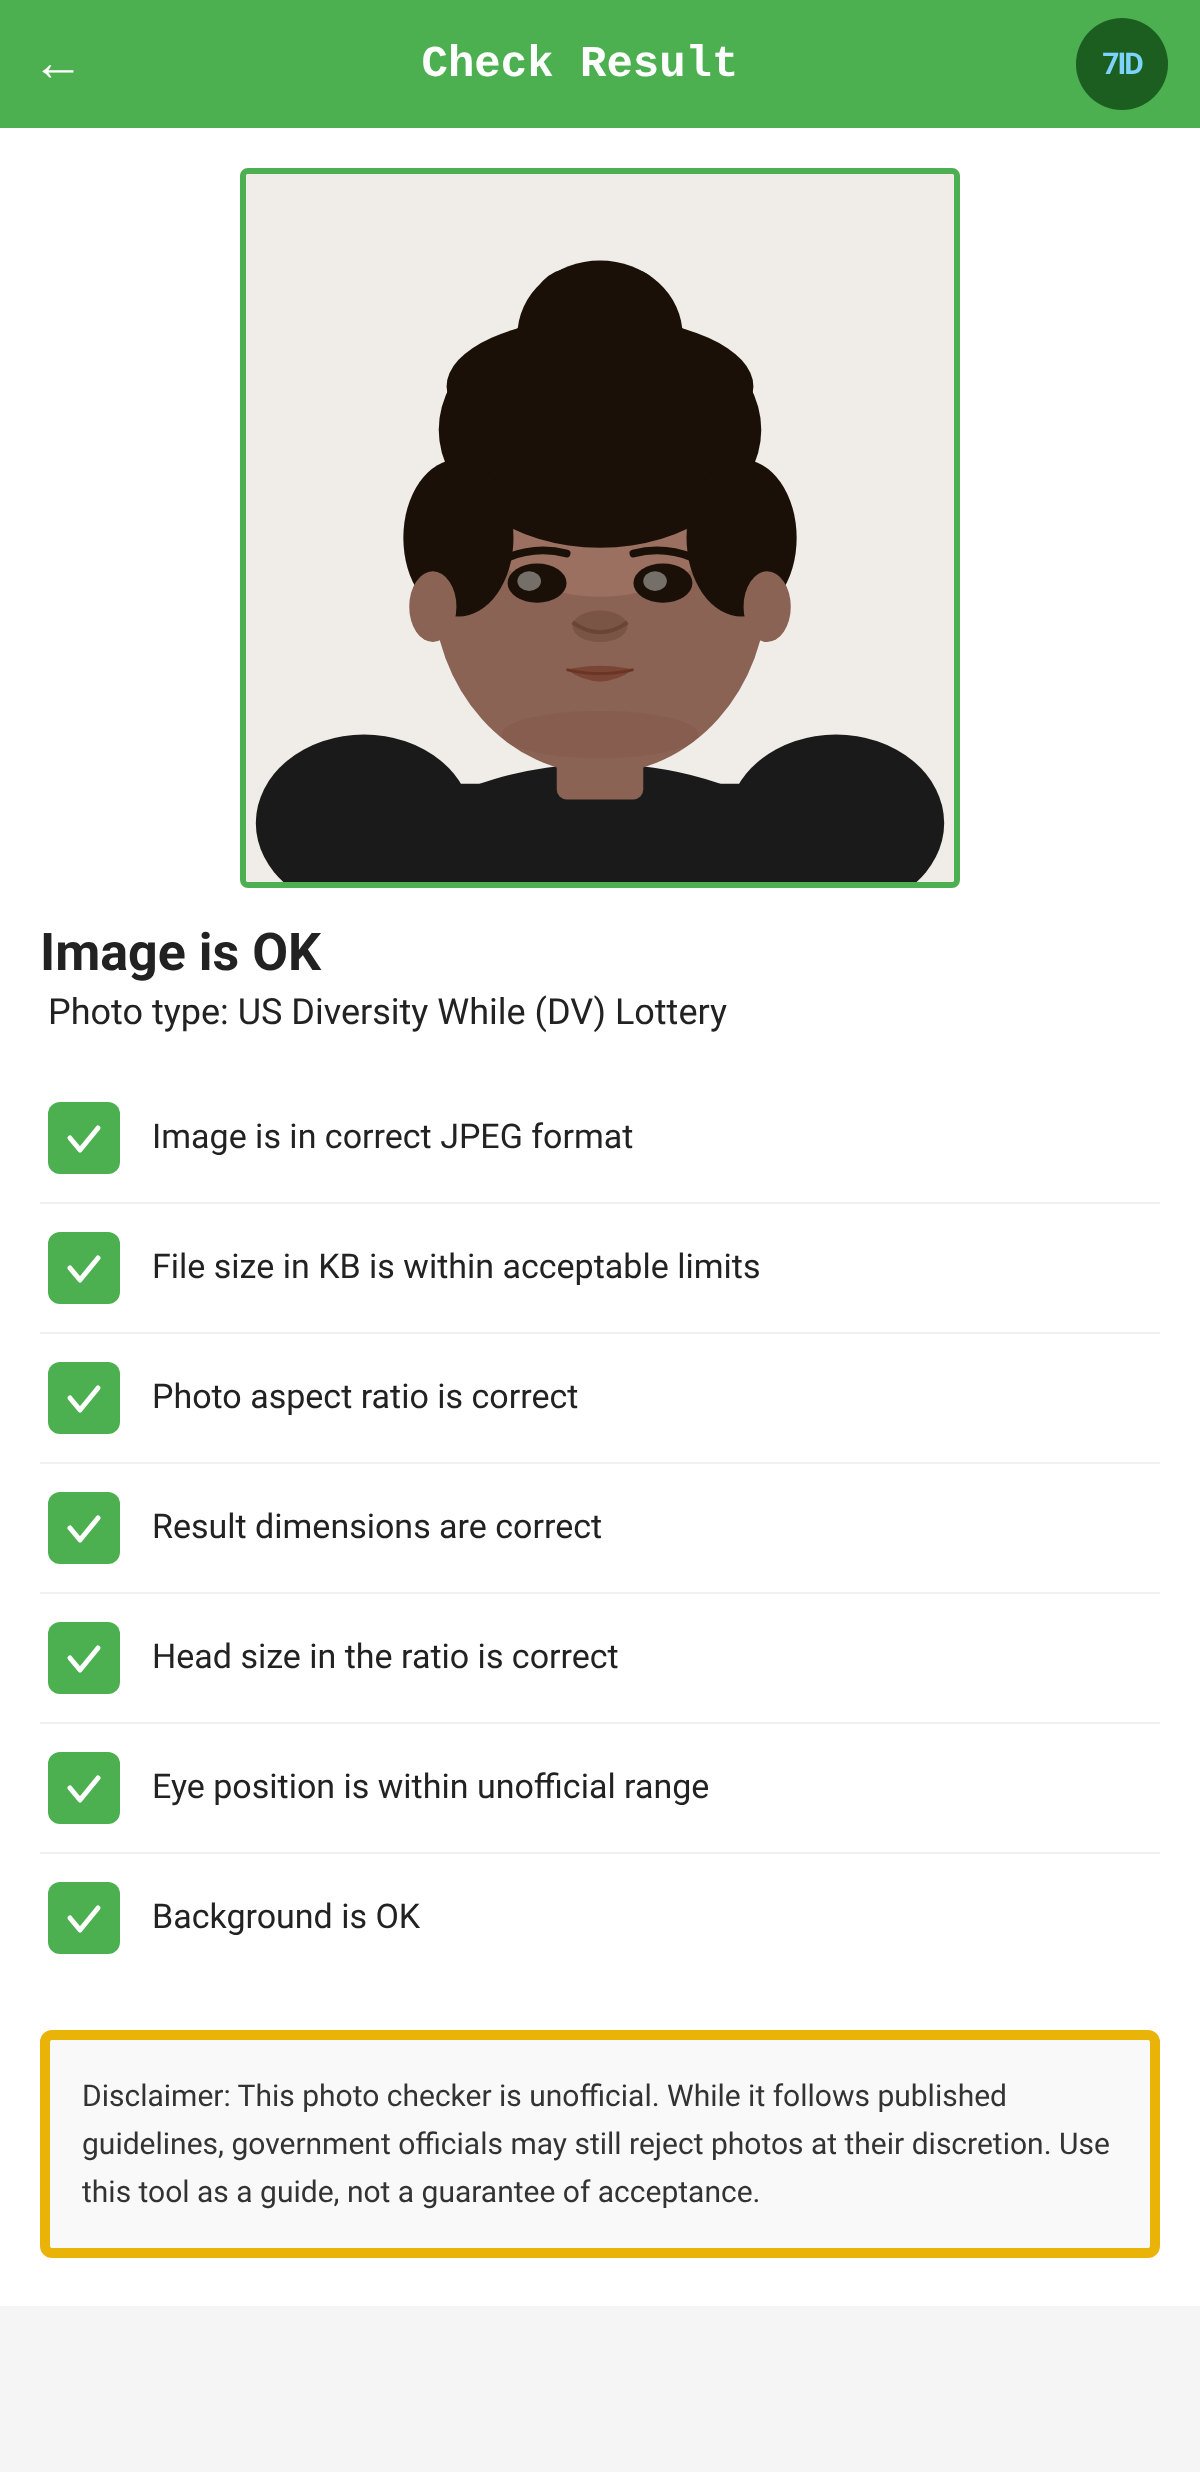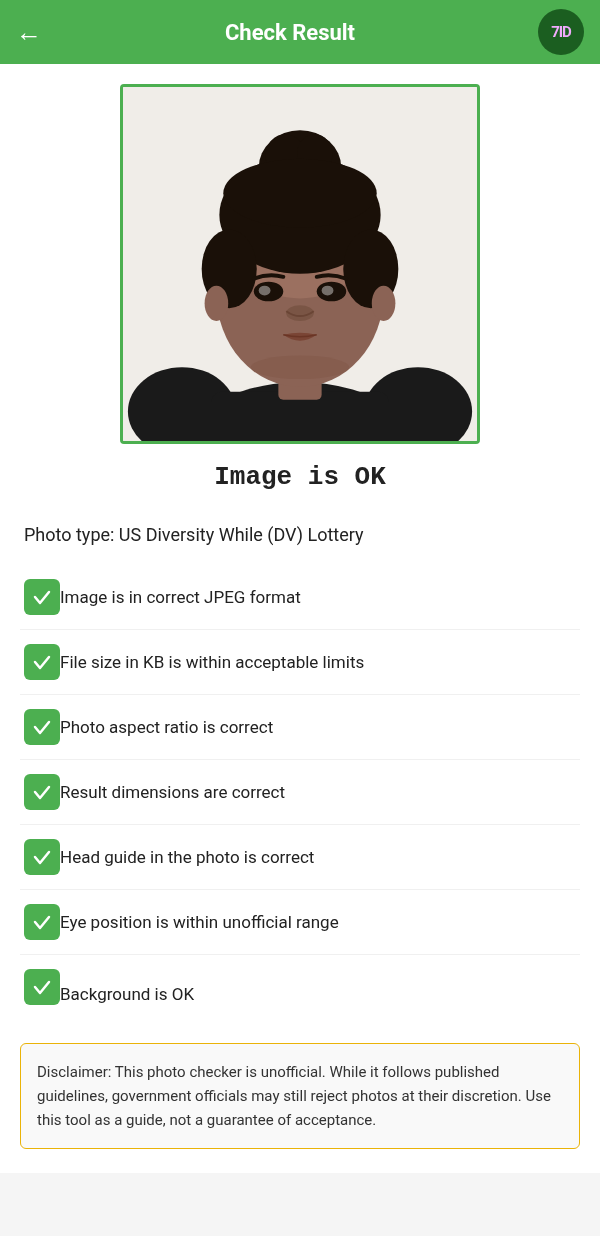--- a/index.html
+++ b/index.html
@@ -26,30 +26,31 @@
       font-size: 26px;
       cursor: pointer;
       line-height: 1;
     }
     .header-title {
       color: white;
       font-size: 22px;
       font-weight: bold;
       flex: 1;
       text-align: center;
+      font-family: Liberation Mono, monospace;
     }
     .header-logo {
       width: 46px;
       height: 46px;
       background: #1b5e20;
       border-radius: 50%;
       display: flex;
       align-items: center;
       justify-content: center;
-      color: #f0abfc;
+      color: #7dd3fc;
       font-size: 15px;
       font-weight: bold;
       letter-spacing: -1px;
     }
 
     
     .content {
       background: white;
       padding: 20px 20px 24px;
     }
@@ -73,26 +74,24 @@
     }
 
     
     .photo-svg {
       width: 100%;
       height: 100%;
     }
 
     
     .status-title {
-      text-align: center;
       font-size: 26px;
       font-weight: bold;
       color: #222;
-      margin-bottom: 32px;
-      font-family: Liberation Mono, monospace;
+      margin-bottom: 4px;
     }
 
     
     .photo-type {
       font-size: 18px;
       color: #222;
       margin-bottom: 20px;
       padding-left: 4px;
     }
 
@@ -100,24 +99,24 @@
     .check-list {
       list-style: none;
       padding: 0;
       margin: 0 0 24px;
     }
     .check-item {
       display: flex;
       align-items: center;
       padding: 14px 4px;
       border-bottom: 1px solid #f0f0f0;
+      gap: 16px;
     }
     .check-item:last-child {
       border-bottom: none;
-      align-items: flex-end;
     }
     .check-icon {
       width: 36px;
       height: 36px;
       background: #4caf50;
       border-radius: 6px;
       display: flex;
       align-items: center;
       justify-content: center;
       flex-shrink: 0;
@@ -128,21 +127,21 @@
     }
     .check-label {
       font-size: 17px;
       color: #222;
       line-height: 1.3;
     }
 
     
     .disclaimer {
       background: #f9f9f9;
-      border: 1px solid #eab308;
+      border: 5px solid #eab308;
       border-radius: 6px;
       padding: 16px;
       font-size: 15px;
       color: #333;
       line-height: 1.6;
     }
   </style>
 </head>
 <body>
 
@@ -245,21 +244,21 @@
     </svg>
         </div>
         <span class="check-label">Result dimensions are correct</span>
       </li>
       <li class="check-item">
         <div class="check-icon">
           <svg viewBox="0 0 20 20" fill="none" xmlns="http://www.w3.org/2000/svg">
       <polyline points="3,10 8,16 17,5" stroke="white" stroke-width="2.5" stroke-linecap="round" stroke-linejoin="round"></polyline>
     </svg>
         </div>
-        <span class="check-label">Head guide in the photo is correct</span>
+        <span class="check-label">Head size in the ratio is correct</span>
       </li>
       <li class="check-item">
         <div class="check-icon">
           <svg viewBox="0 0 20 20" fill="none" xmlns="http://www.w3.org/2000/svg">
       <polyline points="3,10 8,16 17,5" stroke="white" stroke-width="2.5" stroke-linecap="round" stroke-linejoin="round"></polyline>
     </svg>
         </div>
         <span class="check-label">Eye position is within unofficial range</span>
       </li>
       <li class="check-item">

